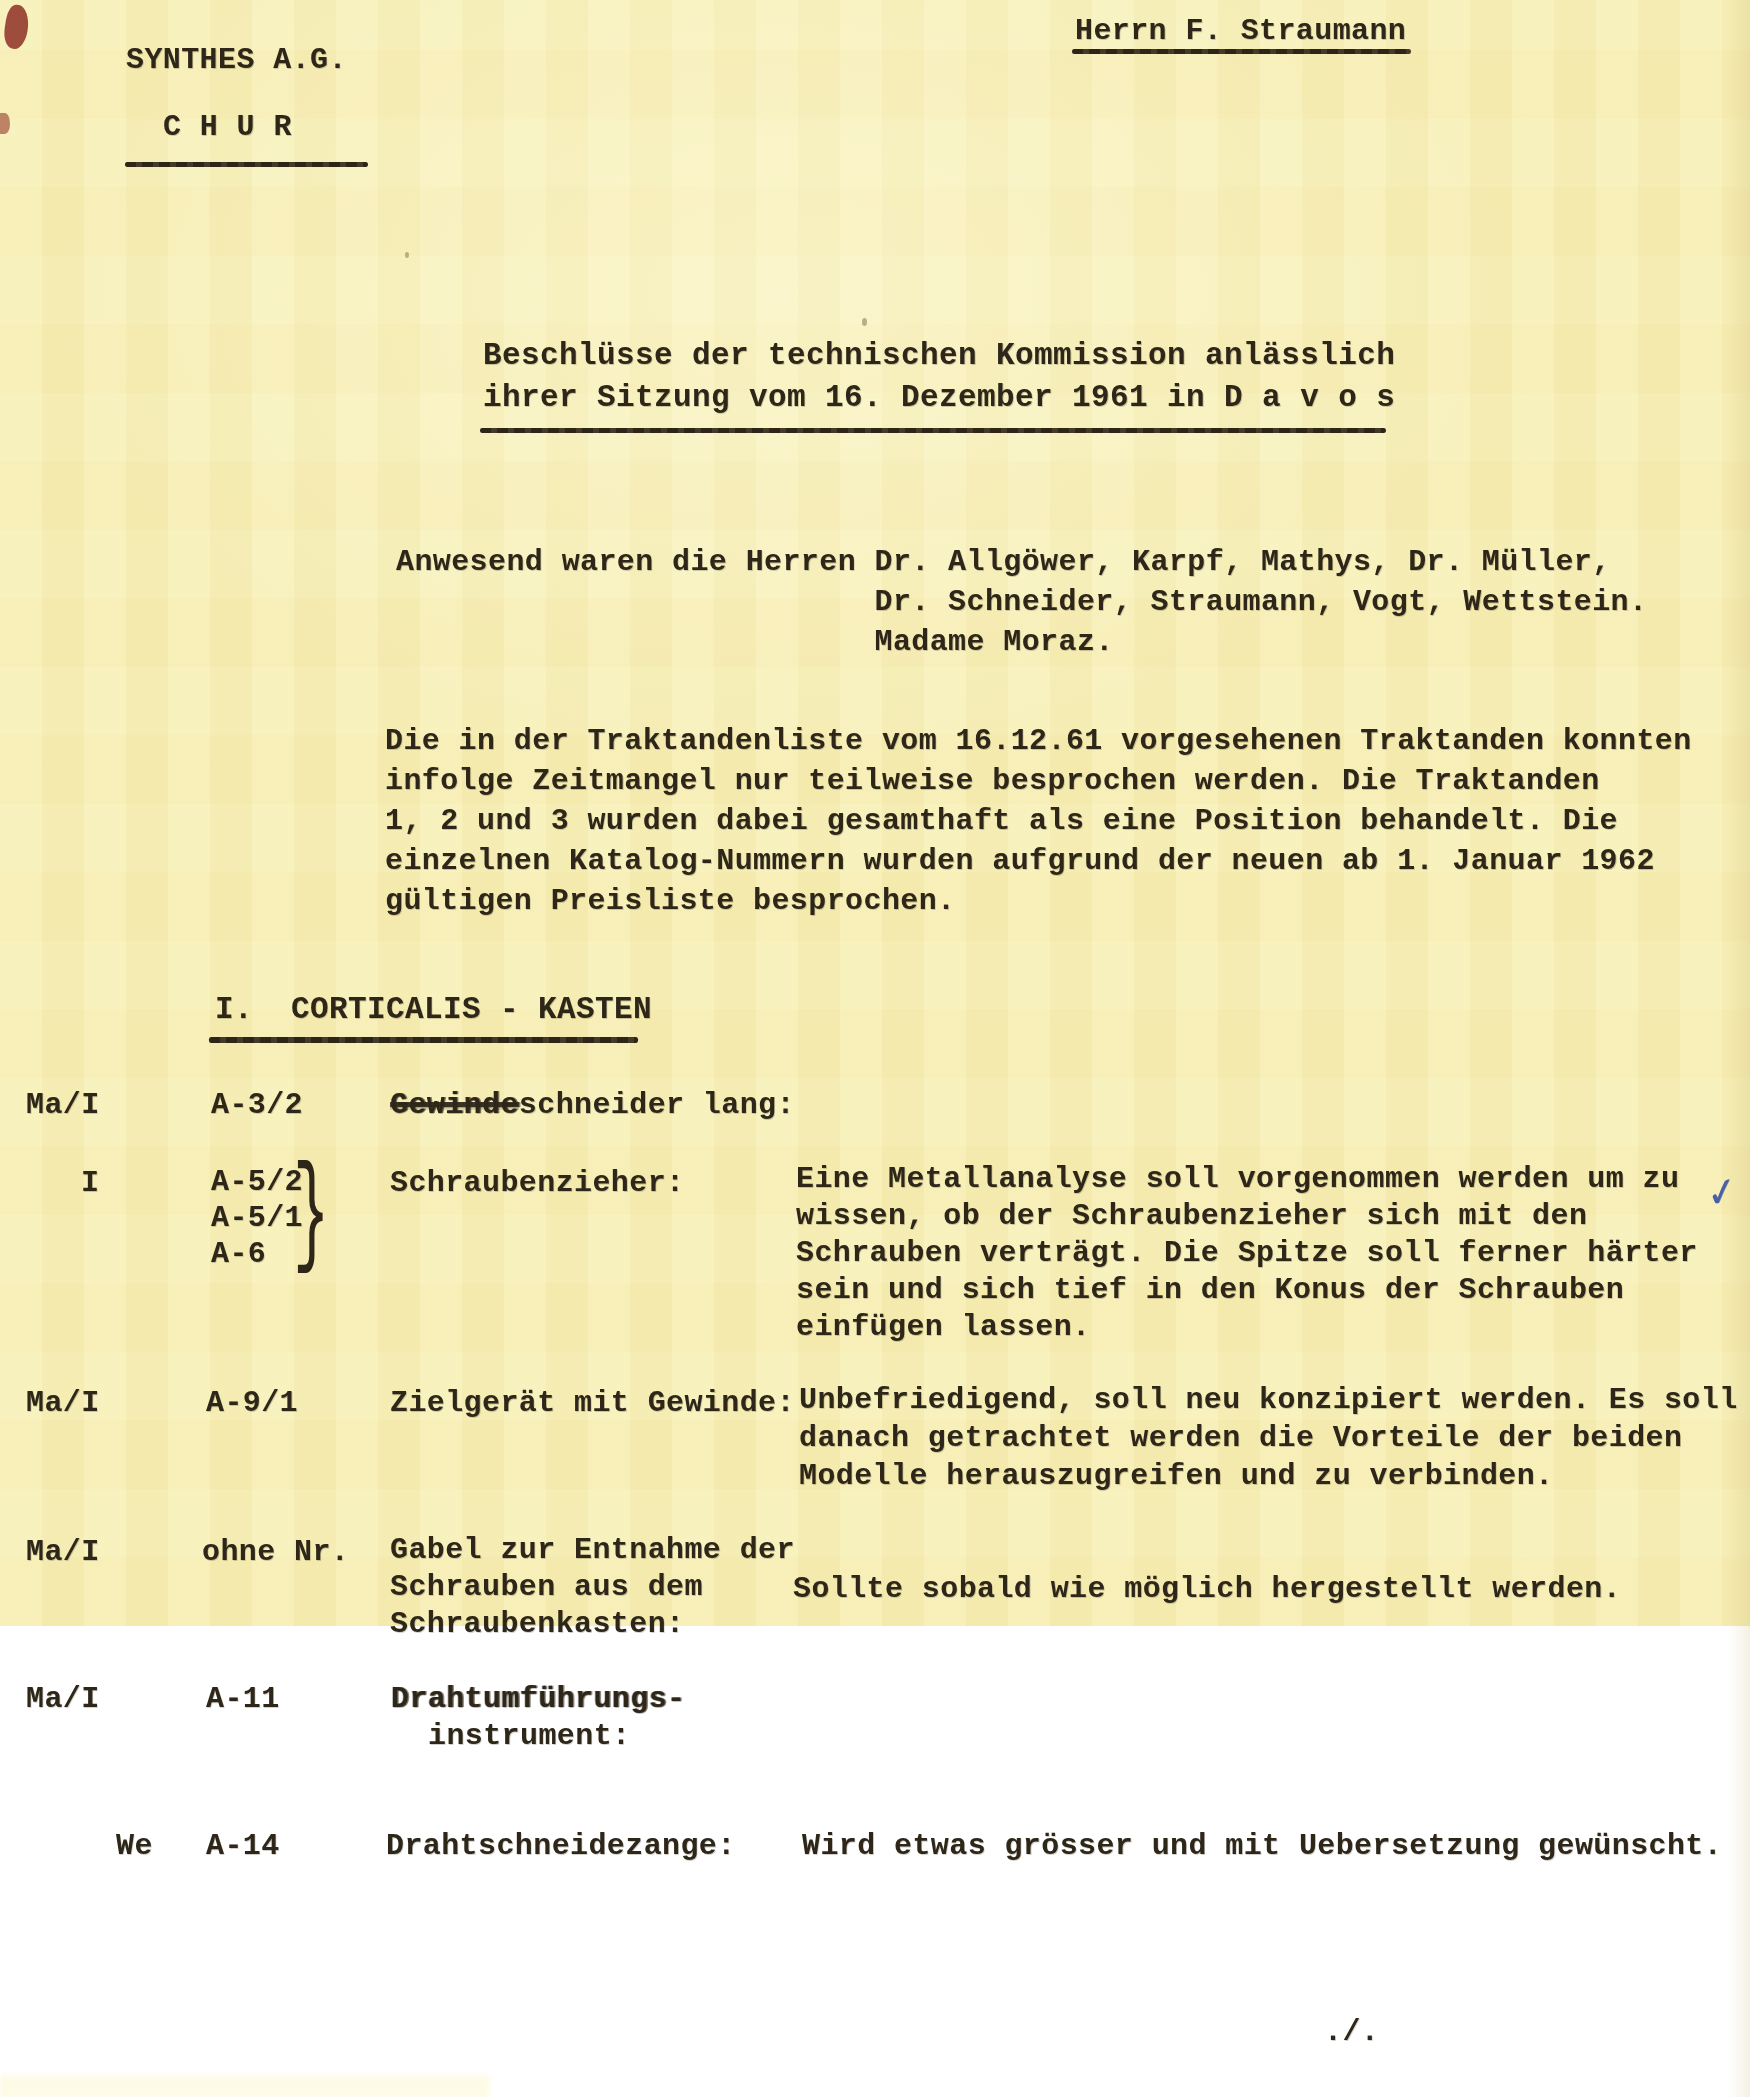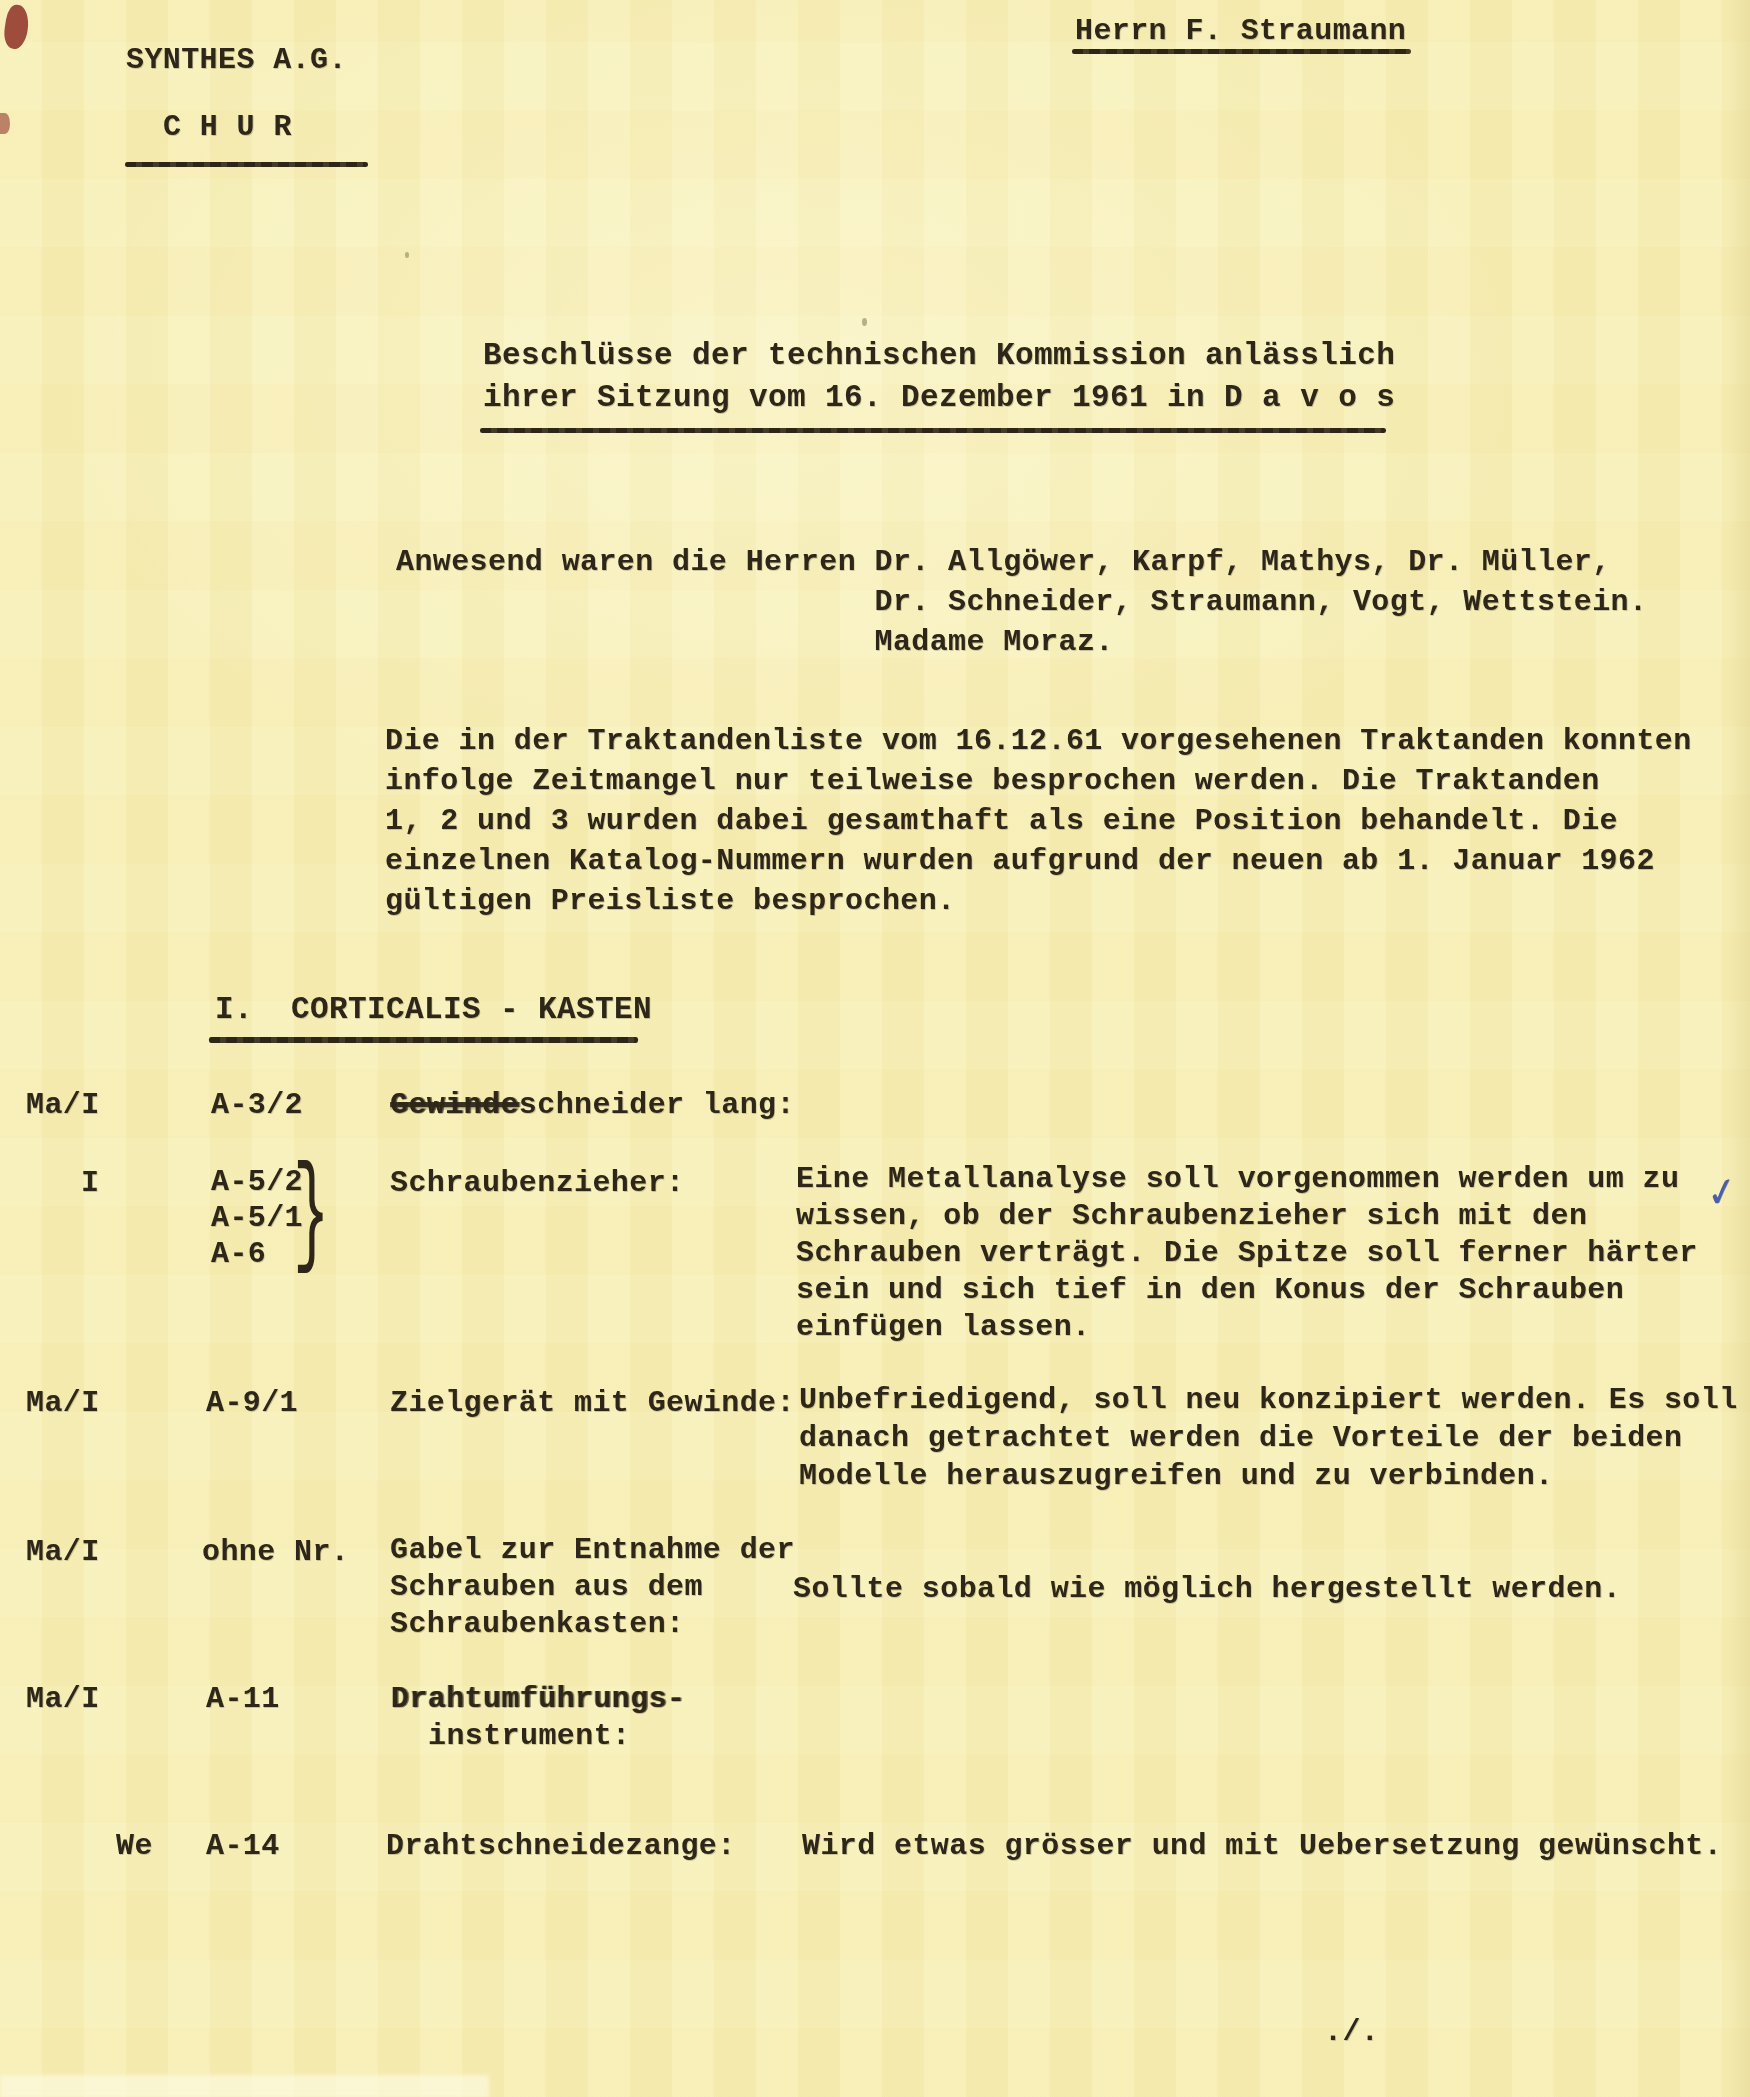--- a/index.html
+++ b/index.html
@@ -1,21 +1,21 @@
 <!DOCTYPE html>
 <html style="font-size:12.2px"><head>
 <meta charset="utf-8">
 <style>
   html,body{margin:0;padding:0;}
   body{
     width:1751px;height:2097px;overflow:hidden;
     font-family:"Liberation Mono","DejaVu Sans Mono",monospace;
   }
   .page{
-    position:relative;width:1751px;height:2097px;
+    position:relative;width:1751px;height:1626px;
     background:
       radial-gradient(ellipse 1069px 687px at 45% 18%, rgba(255,252,228,.35), transparent 70%),
       repeating-linear-gradient(90deg, rgba(255,253,235,.10) 0 42px, rgba(224,204,126,.10) 42px 84px),
       repeating-linear-gradient(0deg, rgba(238,224,158,.10) 0 69px, rgba(255,252,230,.08) 69px 137px),
       #f7efb6;
     color:#2e2719;
   }
   .t{
     position:absolute;white-space:pre;
     font-size:30px;line-height:40px;font-weight:700;

